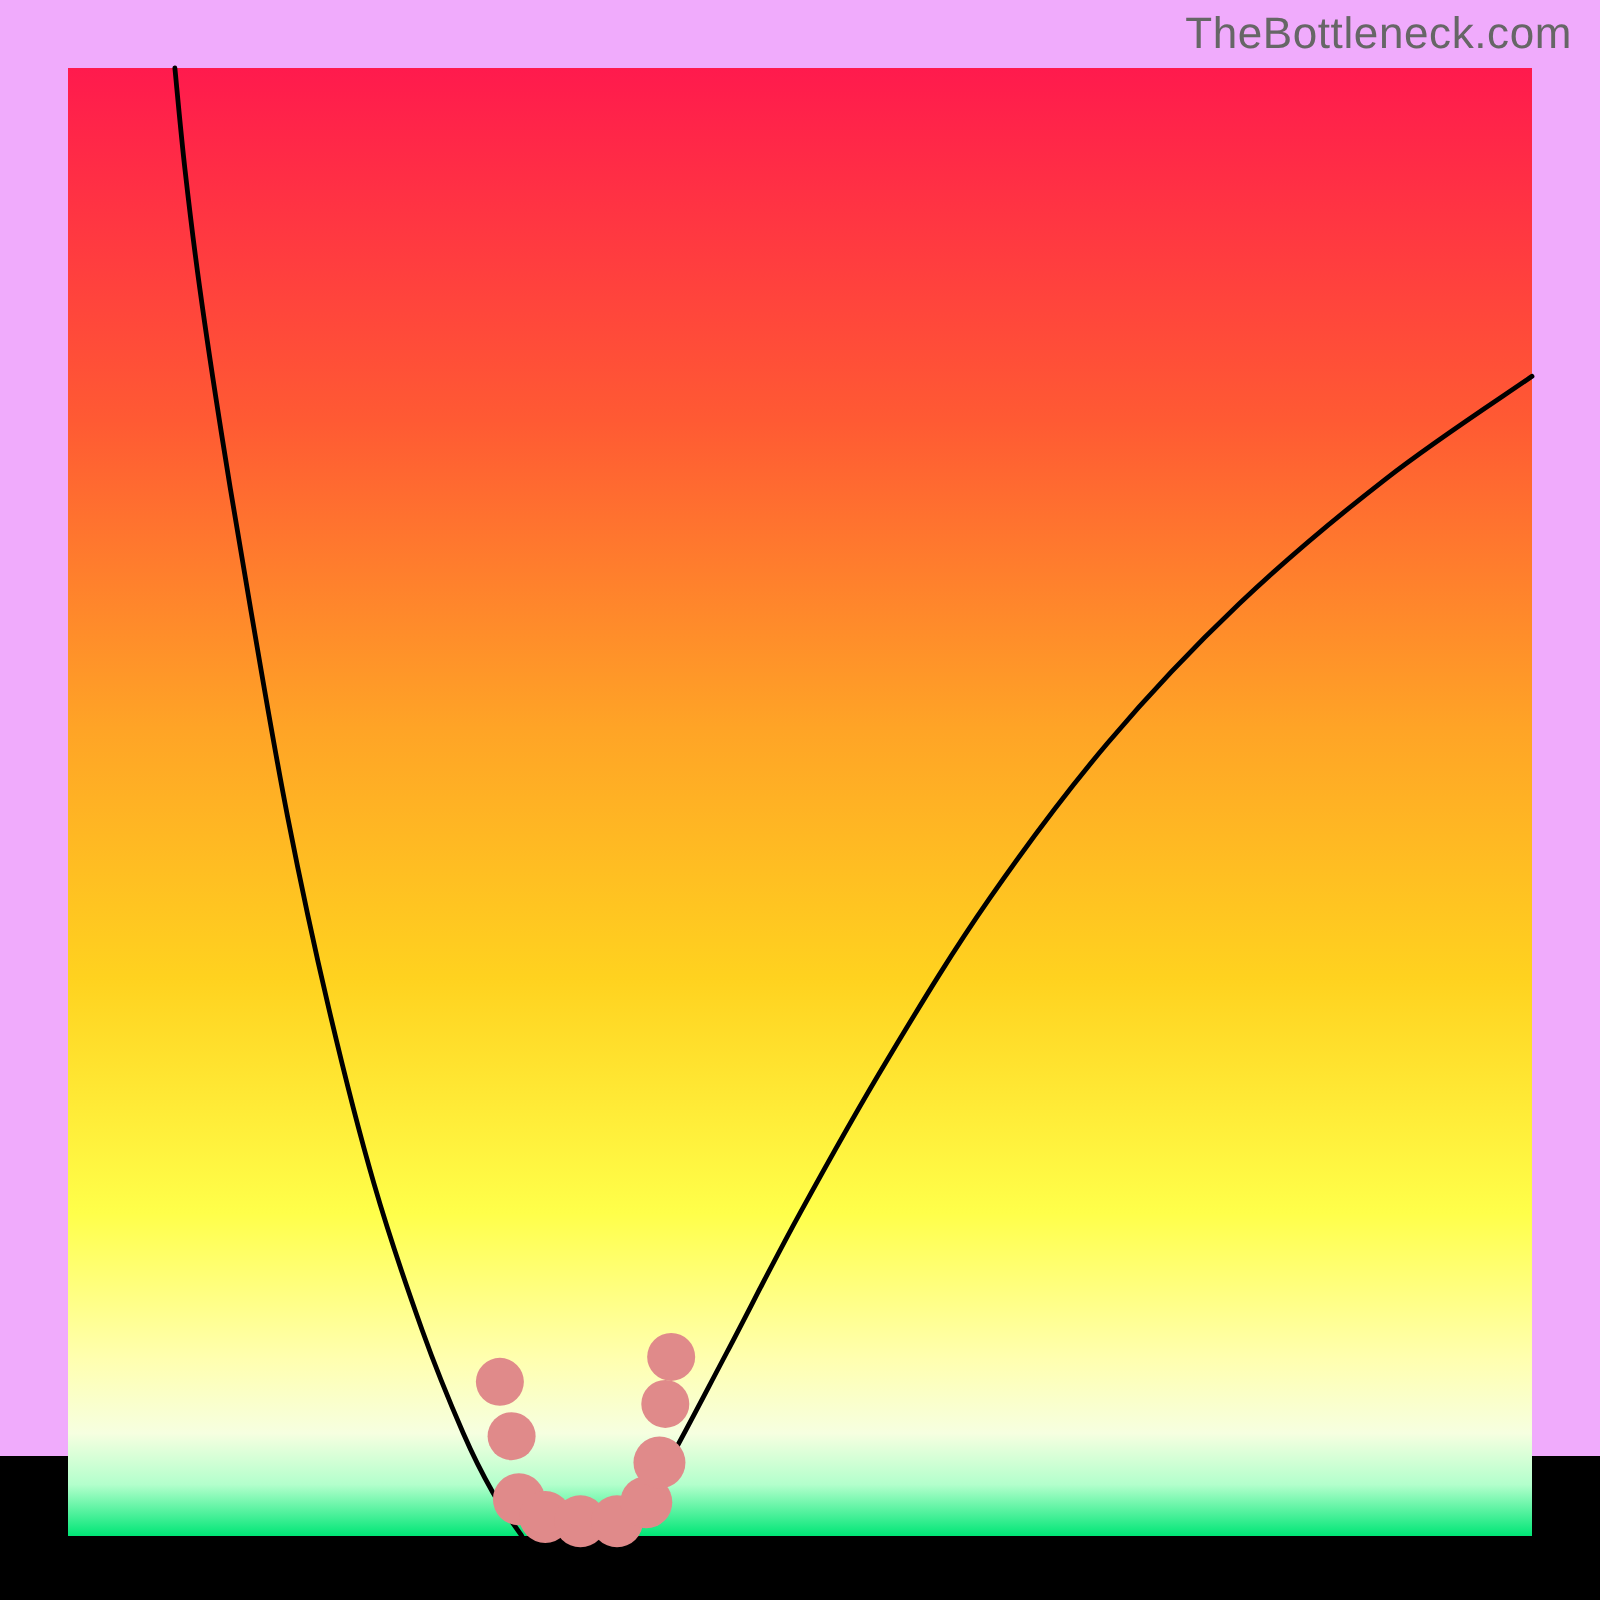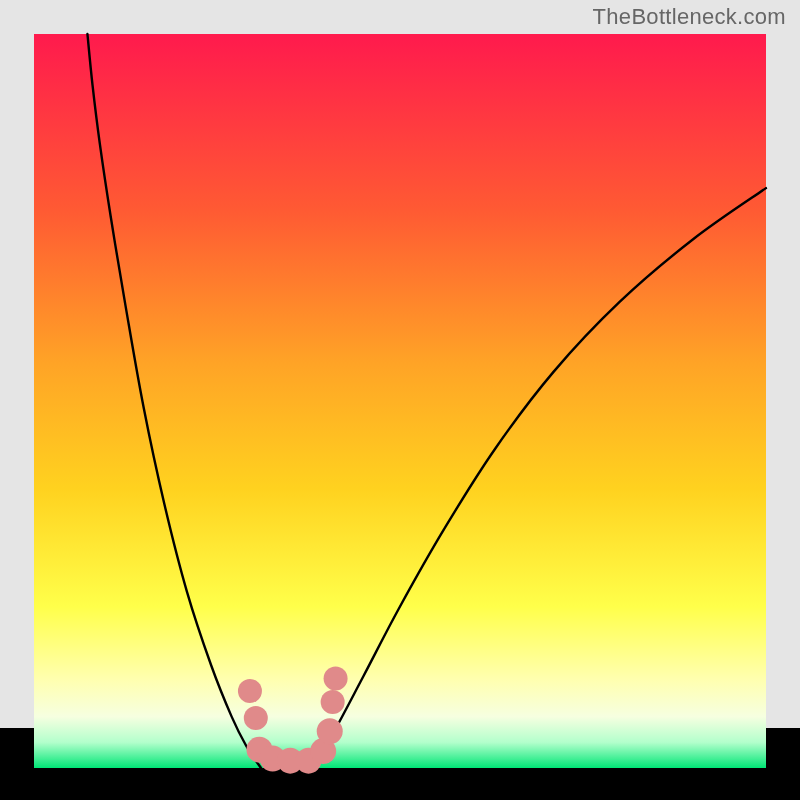--- a/index.html
+++ b/index.html
@@ -8,21 +8,21 @@
     width: 800px;
     height: 800px;
     background: #000;
     overflow: hidden;
     font-family: Arial, Helvetica, sans-serif;
   }
   .stage {
     position: relative;
     width: 800px;
     height: 728px;
-    background: #e5e5e5;
+    background: #f0abfc;
   }
   .watermark {
     position: absolute;
     top: 4px;
     right: 14px;
     color: #666;
     font-size: 22px;
     letter-spacing: 0.3px;
     font-weight: 400;
     z-index: 5;

